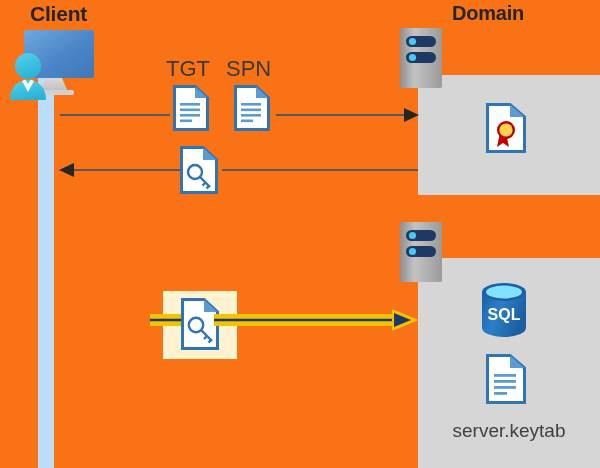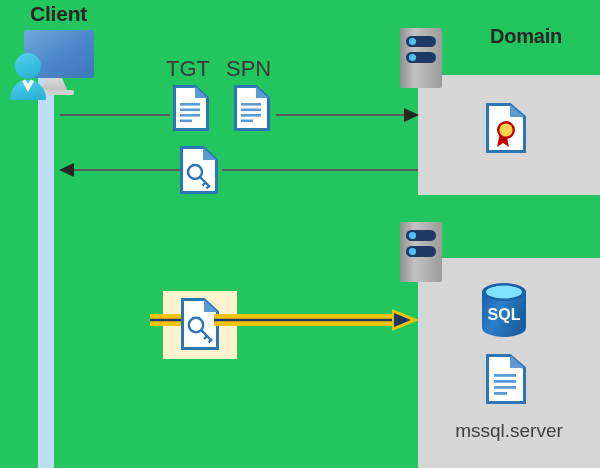--- a/index.html
+++ b/index.html
@@ -7,39 +7,39 @@
     padding: 0;
     background: #ffffff;
   }
   body {
     font-family: "Liberation Sans", sans-serif;
   }
   #canvas {
     position: relative;
     width: 600px;
     height: 468px;
-    background: #22c55e;
+    background: #f97316;
     overflow: hidden;
   }
   .abs { position: absolute; }
 
   
   .gray-panel {
     background: #d6d6d6;
   }
 
   
   .title {
     font-weight: bold;
     color: #262626;
     line-height: 1.12;
     letter-spacing: -0.2px;
   }
   .title-client { font-size: 21px; }
-  .title-dc     { font-size: 20px; text-align: center; margin-top: 23px; }
+  .title-dc     { font-size: 20px; text-align: left; }
   .title-linux  { font-size: 20px; }
 
   .caption {
     font-size: 19px;
     color: #404040;
     text-align: center;
   }
 
   .small-label {
     font-size: 22px;
@@ -228,21 +228,21 @@
     <svg width="40" height="50" viewBox="0 0 40 50">
       <path d="M1.5 1.5 H24 L38.5 14 V48.5 H1.5 Z" fill="#ffffff" stroke="#2e75b6" stroke-width="3"></path>
       <path d="M24 1.5 L38.5 14 H24 Z" fill="#5b9bd5"></path>
       <rect x="8" y="20" width="22" height="2.8" fill="#5b9bd5"></rect>
       <rect x="8" y="26" width="22" height="2.8" fill="#5b9bd5"></rect>
       <rect x="8" y="32" width="22" height="2.8" fill="#5b9bd5"></rect>
       <rect x="8" y="38" width="13" height="2.8" fill="#5b9bd5"></rect>
     </svg>
   </div>
 
-  <div class="abs caption" style="left:420px; top:420px; width:178px;">mssql.server</div>
+  <div class="abs caption" style="left:420px; top:420px; width:178px;">server.keytab</div>
 
   <div class="abs highlight-box" style="left:163px; top:291px; width:74px; height:68px;"></div>
 
   <div class="abs" style="left:150px; top:313px; width:36px; height:14px;">
     <svg width="36" height="14" viewBox="0 0 36 14">
       <line x1="0" y1="7" x2="36" y2="7" stroke="#f2c300" stroke-width="12"></line>
       <line x1="0" y1="7" x2="36" y2="7" stroke="#1f3864" stroke-width="2.6"></line>
     </svg>
   </div>
 

